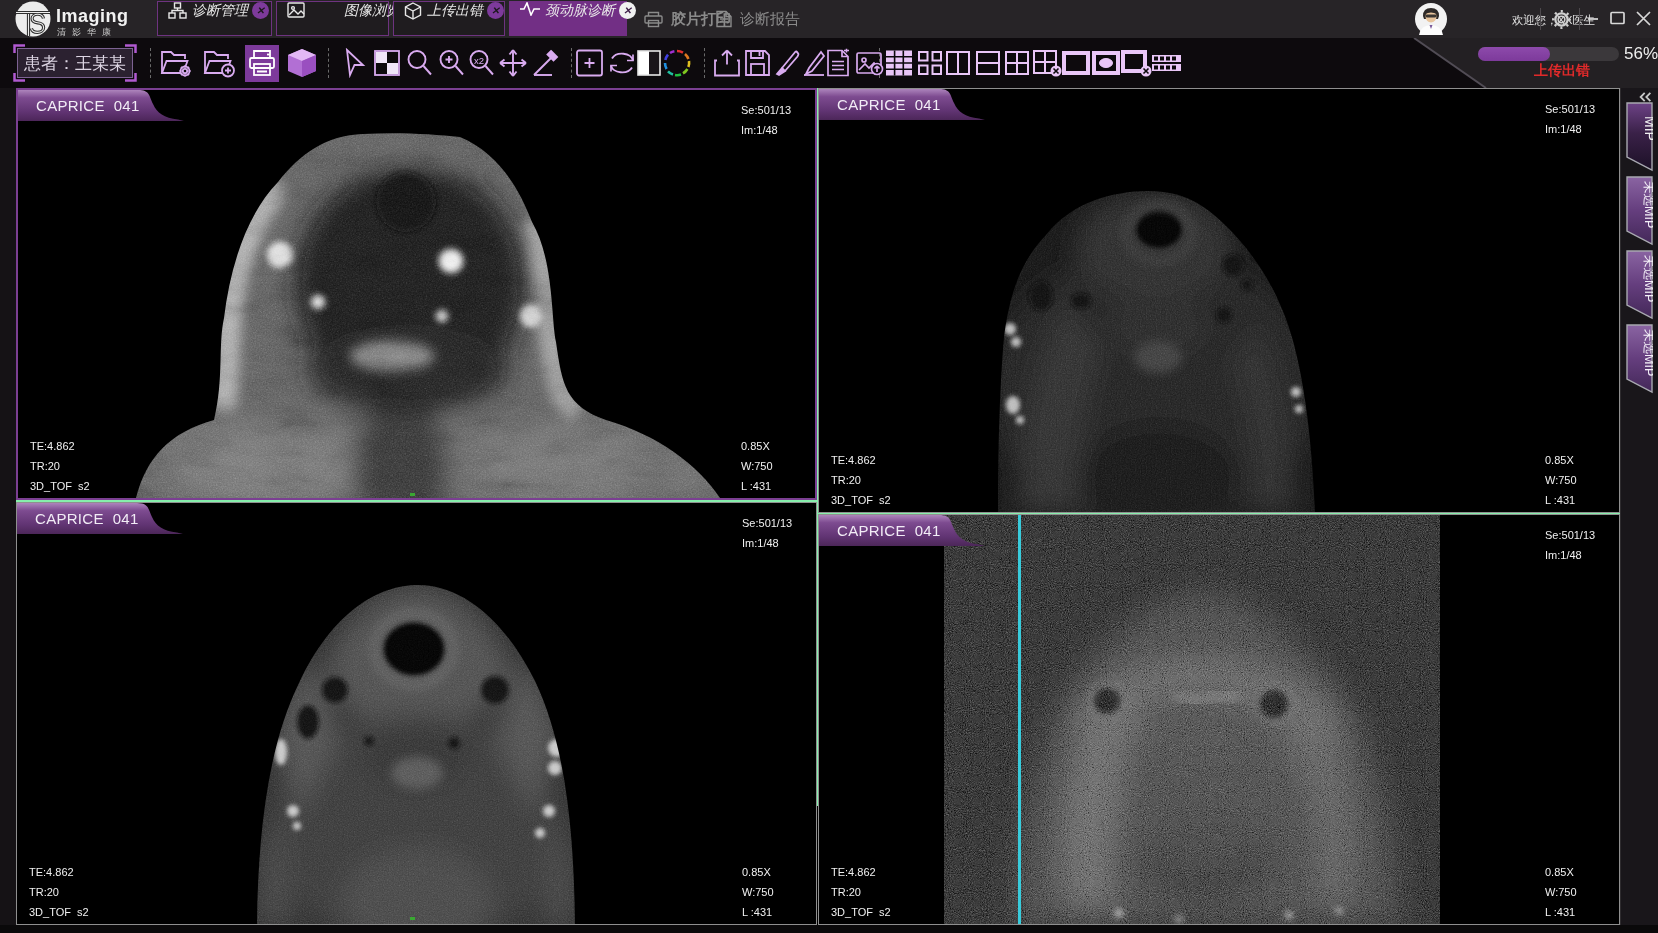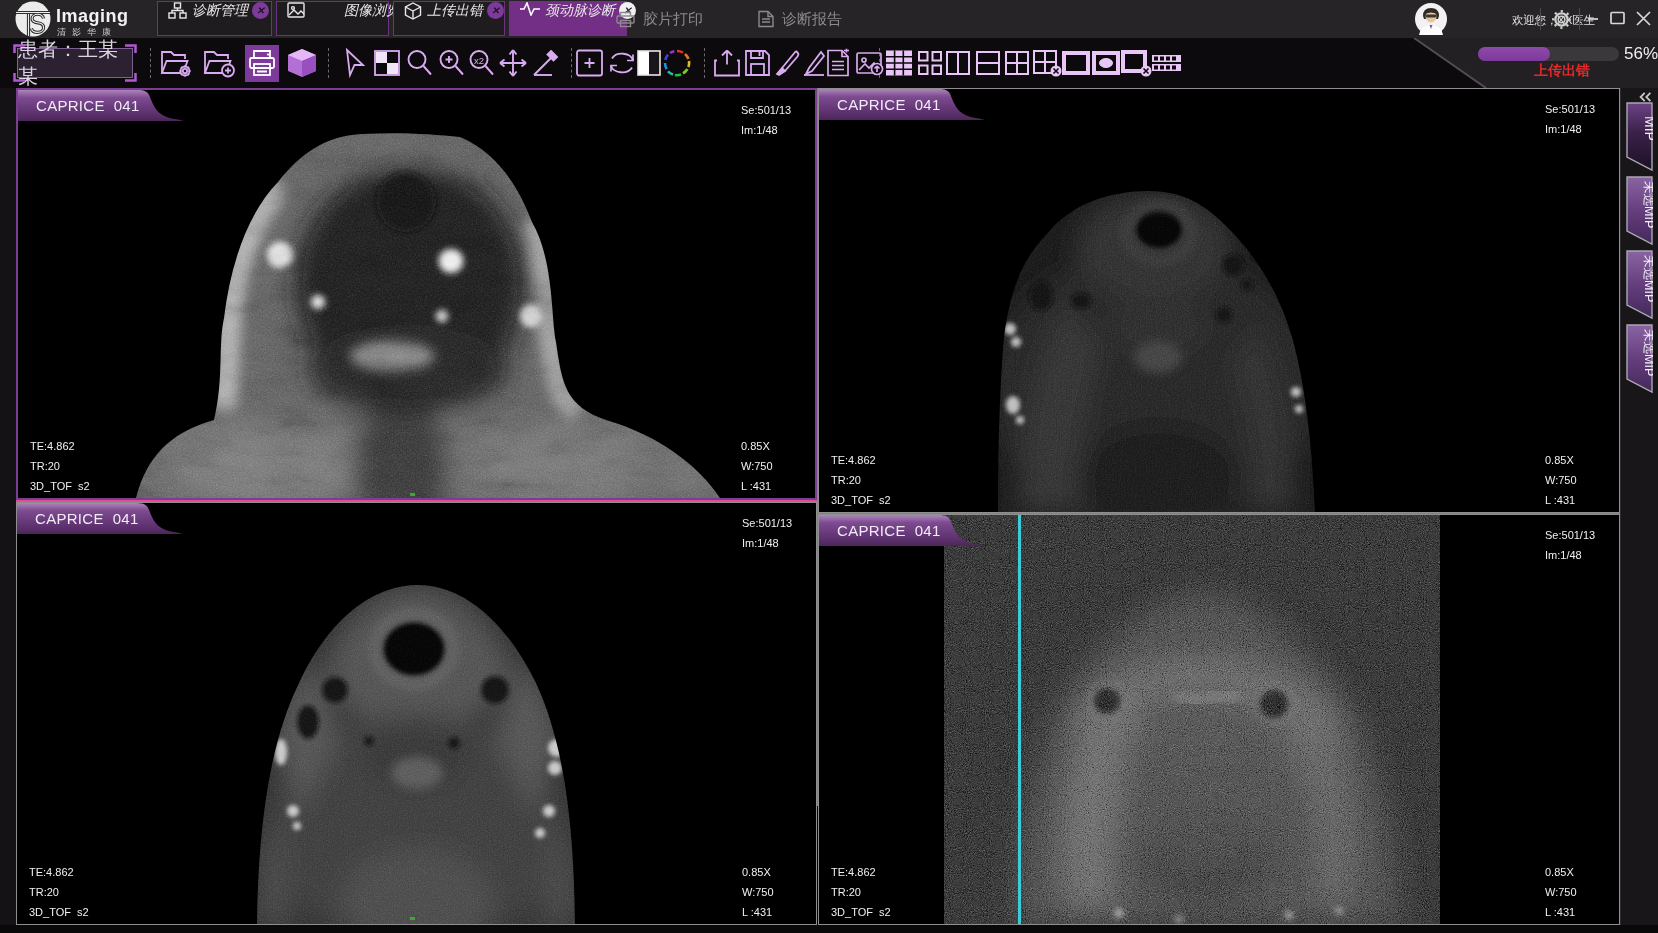--- a/index.html
+++ b/index.html
@@ -9,26 +9,26 @@
 .tab .x{width:17px;height:17px;min-width:17px;border-radius:50%;background:#7d3a9b;color:#1a171a;font-size:10px;font-weight:bold;display:flex;align-items:center;justify-content:center;margin:0 0 0 4px;}
 .tab.active{background:#722f85;border-color:#722f85;}
 .tab.active .x{background:#f0f0f0;color:#3a1a45;}
 .menuitem{position:absolute;top:0;height:38px;display:flex;align-items:center;color:#8b8b8b;font-size:15px;}
 .menuitem .ico{margin-right:8px;display:flex;}
 #toolbar{position:absolute;left:0;top:38px;width:1658px;height:50px;background:#0d0a0d;}
 .ti{position:absolute;top:50%;transform:translateY(-50%);}
 #toolbar .vsep{position:absolute;top:10px;height:30px;width:0;border-left:1px dashed #6a6a6a;}
 #tb-right{position:absolute;right:0;top:38px;width:270px;height:50px;background:#232023;}
 
-#patientbox{position:absolute;left:17px;top:48px;width:116px;height:30px;background:#2b2130;border:1px solid #7c6292;box-sizing:border-box;display:flex;align-items:center;justify-content:center;color:#ddd5e3;font-size:20px;}
+#patientbox{position:absolute;left:17px;top:48px;width:116px;height:30px;background:#2b2130;border:1px solid #7c6292;box-sizing:border-box;display:flex;align-items:center;justify-content:center;color:#ddd5e3;font-size:17px;}
 #progresswrap{position:absolute;left:1478px;top:47px;width:141px;height:14px;background:#3b383b;border-radius:7px;}
 #progressfill{position:absolute;left:0;top:0;width:72px;height:14px;background:linear-gradient(#8d4aab,#7d3a9b);border-radius:7px;}
 #pct{position:absolute;left:1624px;top:44px;color:#eee;font-size:17px;}
 #uperr{position:absolute;left:1534px;top:62px;color:#e02a2a;font-size:14px;font-weight:bold;}
-#main{position:absolute;left:0;top:88px;width:1658px;height:718px;background:#ec4899;}
+#main{position:absolute;left:0;top:88px;width:1658px;height:718px;background:#86efac;}
 .quad{position:absolute;background:#000;box-sizing:border-box;}
 #q1{left:16px;top:0px;width:801px;height:412px;border:2px solid #7b3f92;}
 #q2{left:818px;top:0px;width:802px;height:425px;border:1px solid #8f8f8f;}
 #q3{left:16px;top:414px;width:801px;height:423px;border:1px solid #8f8f8f;}
 #q4{left:818px;top:426px;width:802px;height:411px;border:1px solid #8f8f8f;}
 .hdr{position:absolute;left:0;top:0;width:170px;height:31px;}
 .hdrtxt{position:absolute;left:18px;top:7px;color:#f2ecf6;font-size:15px;letter-spacing:0.3px;}
 .ovl{position:absolute;color:#f0f0f0;font-size:11px;line-height:20px;}
 .tl{left:12px;bottom:2px;}
 .tr{right:6px;top:10px;width:68px;text-align:left;}
@@ -89,31 +89,31 @@
   </div>
   <div class="tab active" style="left:509px;width:118px;">
     <span class="ico">
         <svg width="20" height="14" viewBox="0 0 20 14" fill="none" stroke="#ffffff" stroke-width="1.6">
           <path d="M0 7 h4 l3 -6 4 12 3 -6 h6"></path>
         </svg>
       </span>
     <span>颈动脉诊断</span>
       <span class="x">✕</span>
   </div>
-  <div class="menuitem" style="left:616px;">
+  <div class="menuitem" style="left:644px;font-weight:bold;">
     <span class="ico">
         <svg width="19" height="17" viewBox="0 0 19 17" fill="none" stroke="#8b8b8b" stroke-width="1.4">
           <path d="M4.5 5 V1.5 h10 V5"></path>
           <rect x="1" y="5" width="17" height="7" rx="1"></rect>
           <rect x="4.5" y="9.5" width="10" height="6"></rect>
         </svg>
       </span>
     <span>胶片打印</span>
   </div>
-  <div class="menuitem" style="left:758px;align-items:center;">
+  <div class="menuitem" style="left:716px;align-items:center;">
     <span class="ico">
         <svg width="16" height="18" viewBox="0 0 16 18" fill="none" stroke="#8b8b8b" stroke-width="1.4">
           <path d="M1 1.5 h9 l5 5 V16.5 h-14 Z"></path>
           <path d="M10 1.5 V6.5 h5"></path>
           <path d="M4 9 h8 M4 12 h8"></path>
         </svg>
       </span>
     <span>诊断报告</span>
   </div>
   <svg width="32" height="32" viewBox="0 0 32 32" style="position:absolute;left:1415px;top:3px;">

